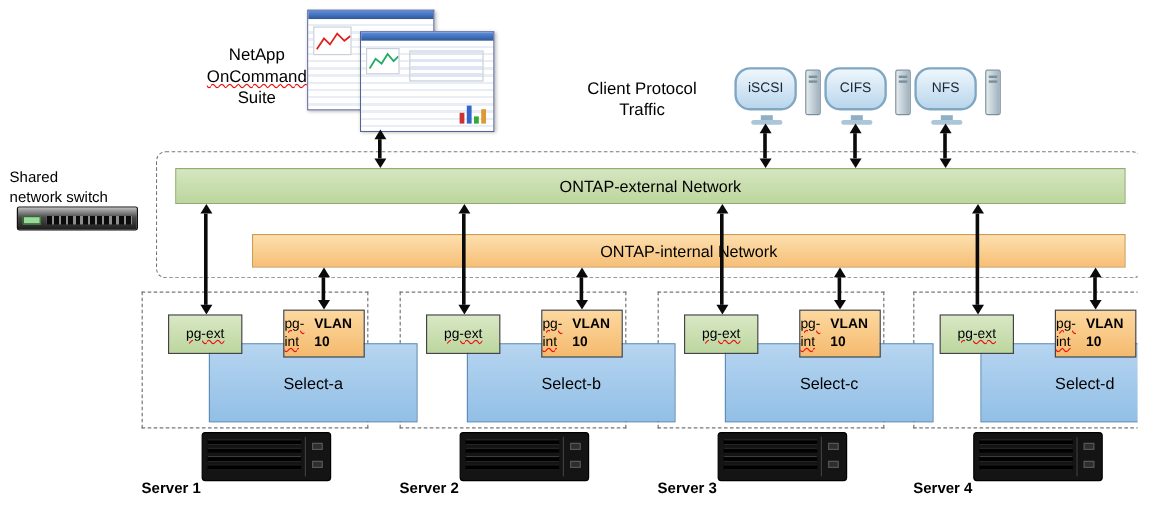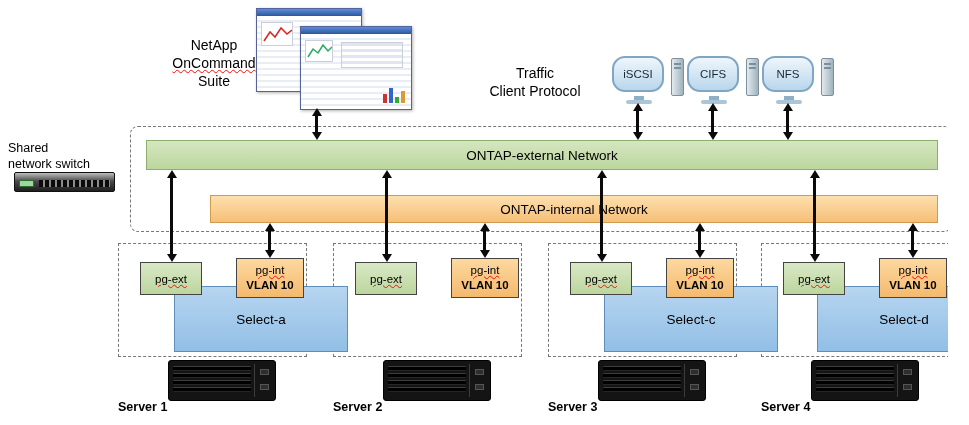--- a/index.html
+++ b/index.html
@@ -77,21 +77,21 @@
   .gbox  { position:absolute; left:0; top:0; width:189px; height:114px; border:1px dashed #777; z-index:1; }
   .select-box { position:absolute; left:8px; top:43px; width:174px; height:66px;
                 background:linear-gradient(#b6d5f0, var(--select-blue, #92bfe6));
                 border:1px solid #5d8db8; z-index:3;
                 display:flex; align-items:center; justify-content:center; font-size:13.5px;margin-left:48px; }
   .pg-ext-box { position:absolute; left:22px; top:19px; width:62px; height:33px;
                 background:linear-gradient(#d9e8c5,#bcd69e); border:1px solid #444; z-index:6;
                 display:flex; align-items:center; justify-content:center; font-size:11.5px; }
   .pg-int-box { position:absolute; left:118px; top:15px; width:68px; height:40px;
                 background:linear-gradient(#fdd89f,#f4ba6e); border:1px solid #444; z-index:6;
-                display:flex; flex-direction:column; align-items:center; justify-content:center;
+                display:flex; align-items:center; justify-content:center;
                 font-size:11.5px; line-height:1.3; }
   .vlan { font-weight:bold; }
   .server-label { position:absolute; left:0; top:129px; width:50px; font-weight:bold; font-size:12.5px;margin-top:28px; }
   .rack { position:absolute; left:50px; top:117px; width:108px; height:41px;
           background:#141414; border:1px solid #000; border-radius:3px;
           padding:3px 24px 3px 4px; z-index:2; }
   .rack .slot { height:5px; margin:2px 0; background:#000;
           border-top:1px solid #3d3d3d; border-bottom:1px solid #262626; border-radius:1px; }
   .rack-panel { position:absolute; right:3px; top:3px; bottom:3px; width:18px; border-left:1px solid #3d3d3d; }
   .rack-panel i { position:absolute; left:5px; width:9px; height:6px; background:#2e2e2e; border:1px solid #555; display:block; }
@@ -140,22 +140,22 @@
       <div class="mini-bars">
           <i></i>
           <i></i>
           <i></i>
           <i></i>
         </div>
     </div>
   </div>
 
   <div class="ct-label">
+    <div>Client Protocol</div>
     <div>Traffic</div>
-    <div>Client Protocol</div>
   </div>
 
   <div class="client" style="left:612px">
     <div class="tower"></div>
     <div class="monitor">
       <span>iSCSI</span>
     </div>
     <div class="stand"></div>
     <div class="mbase"></div>
   </div>
@@ -215,20 +215,23 @@
       <div class="slot"></div>
       <div class="rack-panel">
           <i></i>
           <i></i>
         </div>
     </div>
   </div>
 
   <div class="group" style="left:333px">
     <div class="gbox"></div>
+    <div class="select-box">
+      <span>Select-b</span>
+    </div>
     <div class="pg-ext-box">
       <span class="squiggle">pg-ext</span>
     </div>
     <div class="pg-int-box">
       <div class="squiggle">pg-int</div>
       <div class="vlan">VLAN 10</div>
     </div>
     <div class="server-label">Server 2</div>
     <div class="rack">
       <div class="slot"></div>

